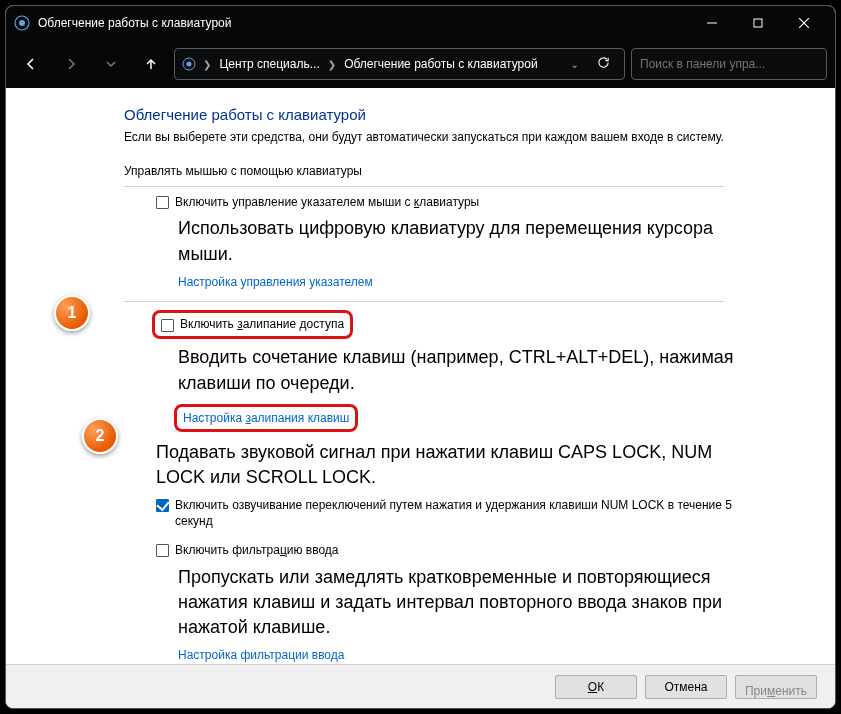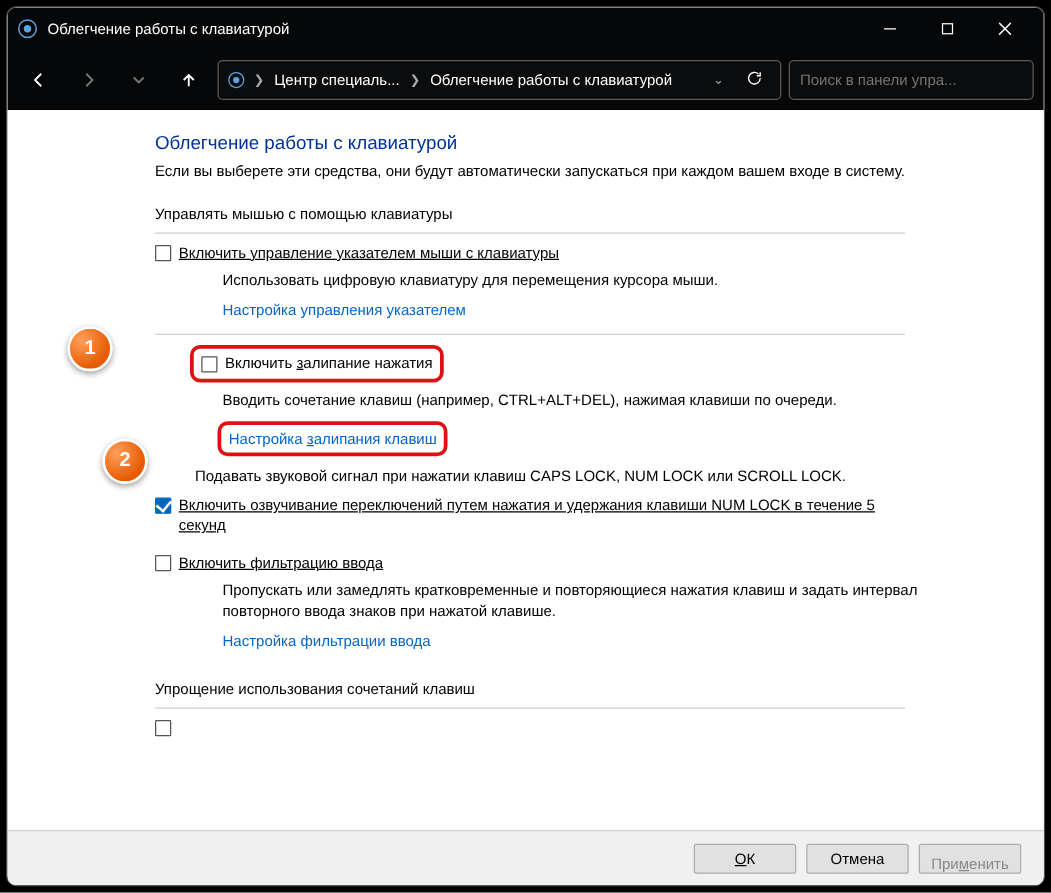--- a/index.html
+++ b/index.html
@@ -60,26 +60,26 @@
 .searchbar { width:196px; height:32px; border:1px solid #5a5a5a; border-radius:4px; display:flex; align-items:center; padding:0 8px; background:#0b0c0d;}
 .searchbar input { background:transparent; border:none; color:#888; font-size:12px; width:100%; outline:none;}
 .content {
   flex:1; background:#fff; overflow-y:auto; padding: 18px 30px 0 118px;
   color:#000;
 }
 .page-title { color:#003399; font-size:15px; font-weight:400; margin-bottom:6px;}
 .page-sub { font-size:12px; color:#000; margin-bottom:18px; line-height:1.4; max-width:640px;}
 .group-title { font-size:12px; color:#000; margin-bottom:8px; margin-top:14px;}
 .divider { height:1px; background:#d0d0d0; margin-top:2px; margin-bottom:8px; width:600px;}
-.chk-row { display:flex; align-items:flex-start; margin-bottom:6px; gap:6px; max-width:610px;text-decoration:underline;}
+.chk-row { display:flex; align-items:flex-start; margin-left:32px; margin-bottom:6px; gap:6px; max-width:610px;}
 .chk { width:13px; height:13px; border:1px solid #555; border-radius:1px; margin-top:1px; flex-shrink:0; position:relative; background:#fff;}
 .chk.checked { background:#0067c0; border-color:#0067c0;}
 .chk.checked::after { content:""; position:absolute; left:2px; top:-1px; width:6px; height:9px; border:solid #fff; border-width:0 2px 2px 0; transform:rotate(40deg);}
 .chk-lbl { font-size:12px; line-height:1.3;}
-.desc { font-size:12px; margin-left:54px; margin-bottom:8px; line-height:1.4; max-width:580px;}
+.desc { font-size:18px; margin-left:54px; margin-bottom:8px; line-height:1.4; max-width:580px;}
 .link { color:#0066cc; font-size:12px; margin-left:54px; display:inline-block; margin-bottom:10px; cursor:pointer;}
 .sub-title { font-size:12px; margin-left:32px; margin-top:10px; margin-bottom:6px;}
 .highlight-box { border:3px solid #d11; border-radius:8px; padding:4px 6px; display:inline-block;}
 .callout { position:absolute; width:36px; height:36px; border-radius:50%; background:radial-gradient(circle at 30% 30%, #ff9f5a, #e65a00 70%); border:2px solid #fff; box-shadow:0 2px 5px rgba(0,0,0,.4); display:flex; align-items:center; justify-content:center; color:#fff; font-weight:bold; font-size:16px;}
 .footer {
   height:44px; background:#f0f0f0; border-top:1px solid #d0d0d0;
   display:flex; align-items:center; justify-content:flex-end; padding:0 18px; gap:8px;
 }
 .btn { min-width:82px; height:24px; border:1px solid #adadad; background:#e1e1e1; font-size:12px; border-radius:2px; display:flex;align-items:center;justify-content:center; cursor:pointer;}
 .btn.disabled { color:#888;align-items:flex-end;}
@@ -175,21 +175,21 @@
     <span class="link">Настройка управления указателем</span>
 
     <div style="position:relative">
       <div class="callout" style="left:-70px; top:-6px;">1</div>
       <div class="divider"></div>
 
       <div style="position:relative; margin-left:28px; margin-bottom:6px; display:inline-block;">
         <div class="highlight-box">
           <div style="display:flex; align-items:center; gap:6px;">
             <div class="chk"></div>
-            <span class="chk-lbl"><span>Включить </span><span class="ul">з</span><span>алипание нажатия</span></span>
+            <span class="chk-lbl"><span>Включить </span><span class="ul">з</span><span>алипание доступа</span></span>
           </div>
         </div>
       </div>
       <div class="desc">Вводить сочетание клавиш (например, CTRL+ALT+DEL), нажимая клавиши по очереди.</div>
 
       <div style="position:relative; margin-left:50px; display:inline-block; margin-bottom:8px;">
         <div class="callout" style="left:-92px; top:14px;">2</div>
         <div class="highlight-box">
           <span class="link" style="margin:0;"><span>Настройка </span><span class="ul">з</span><span>алипания клавиш</span></span>
         </div>

